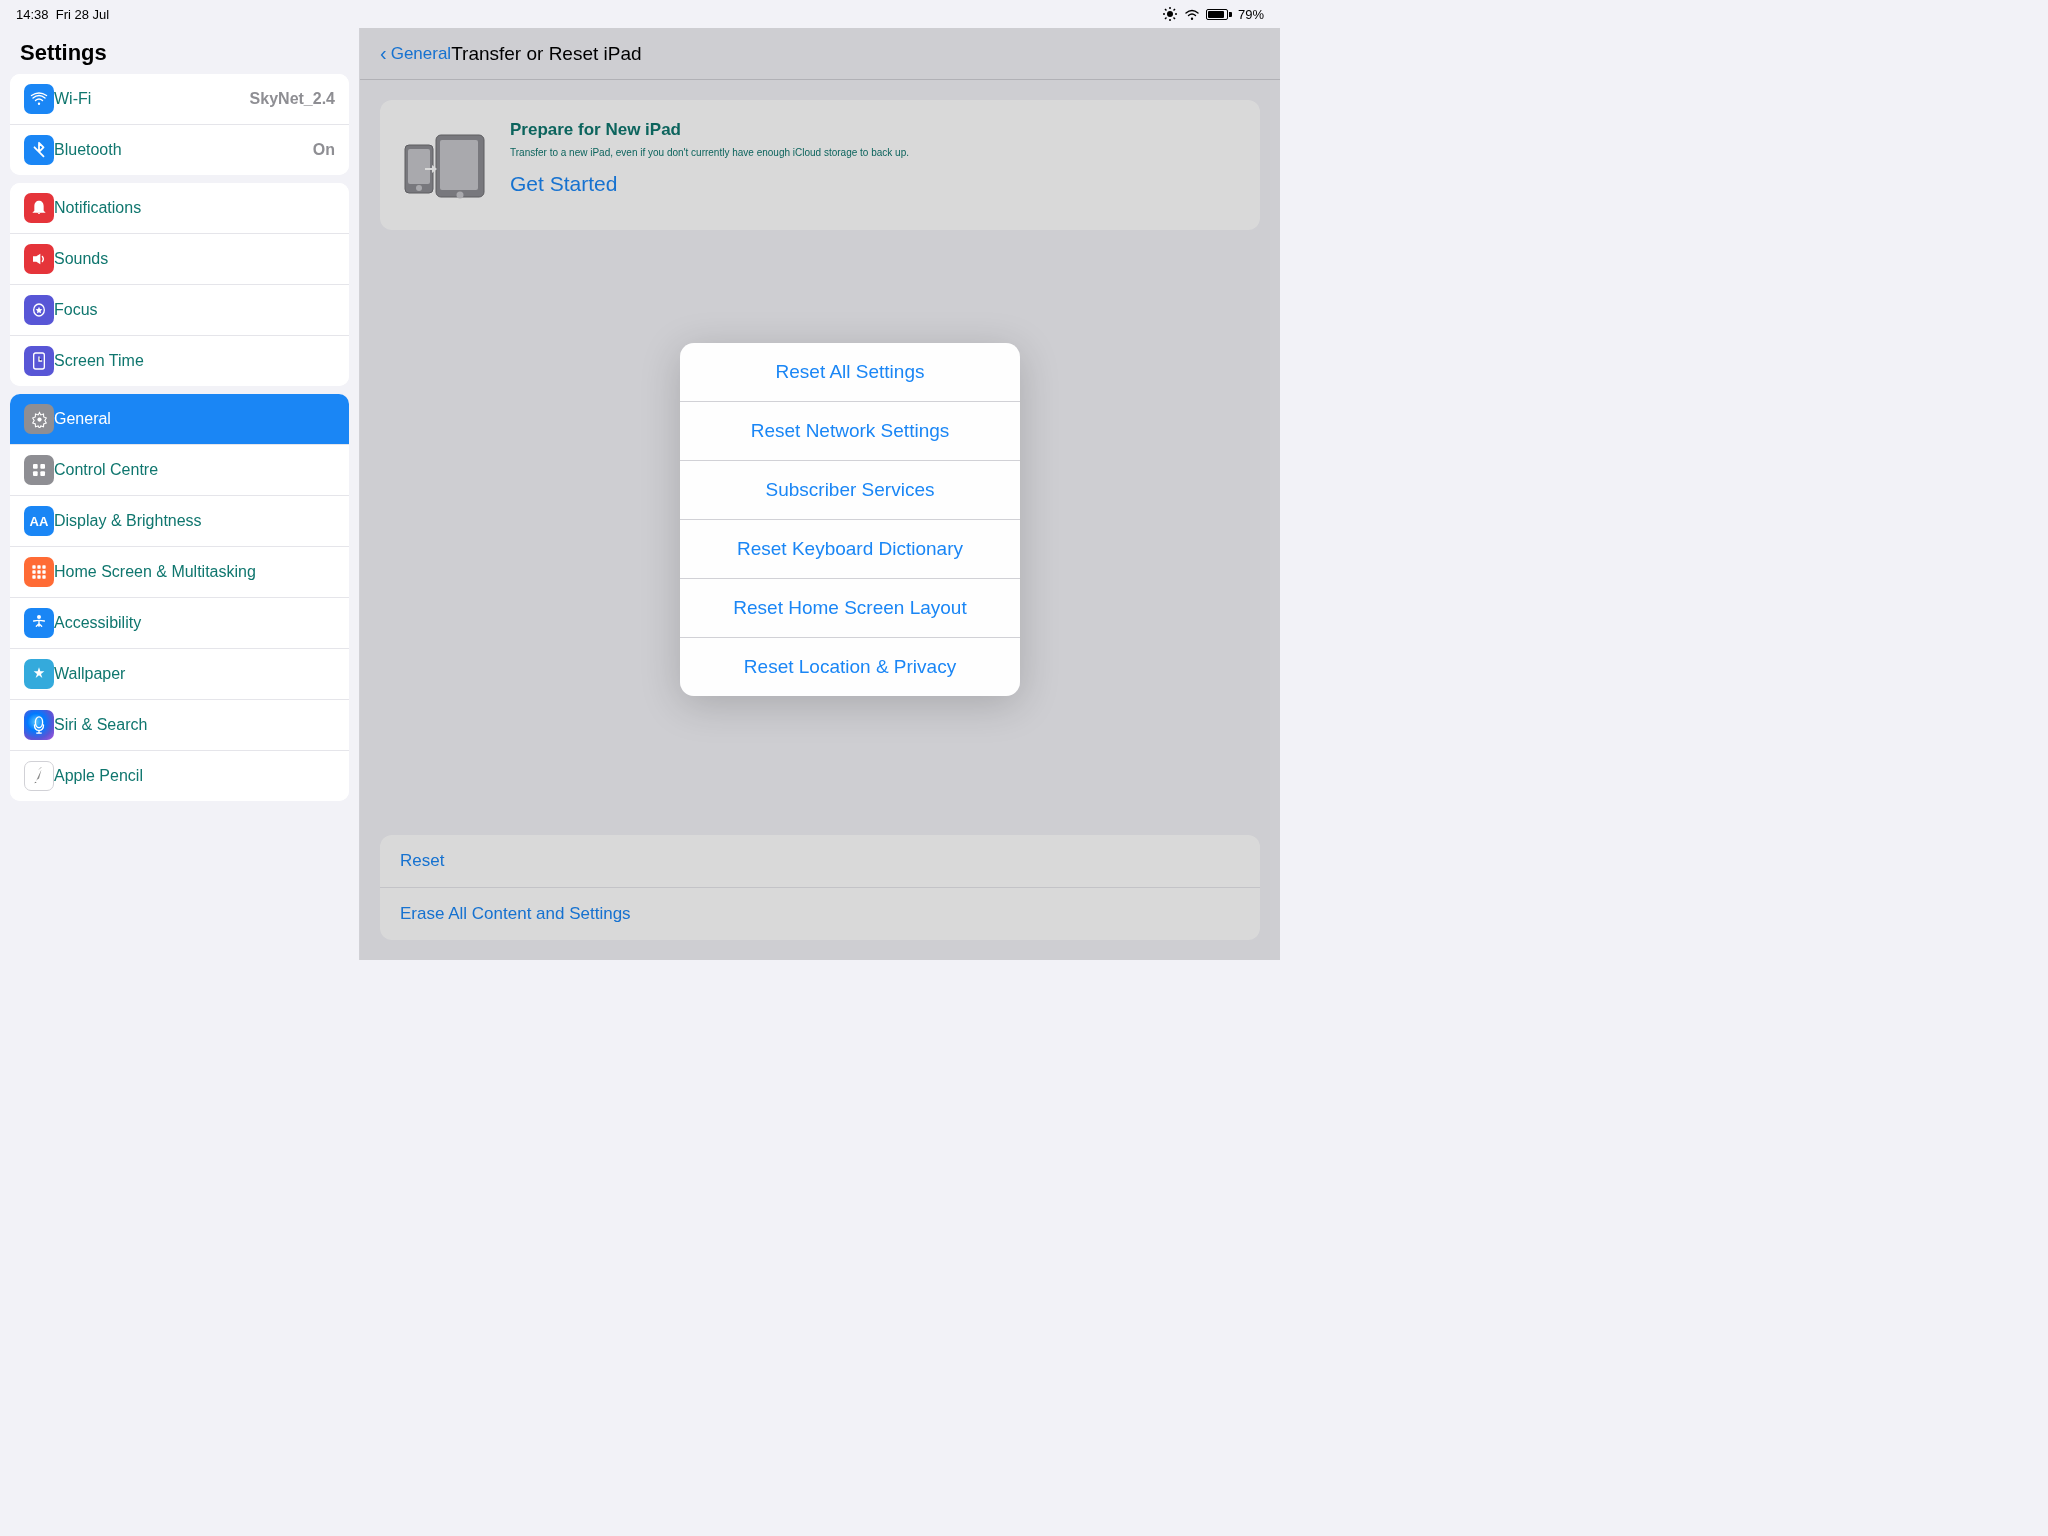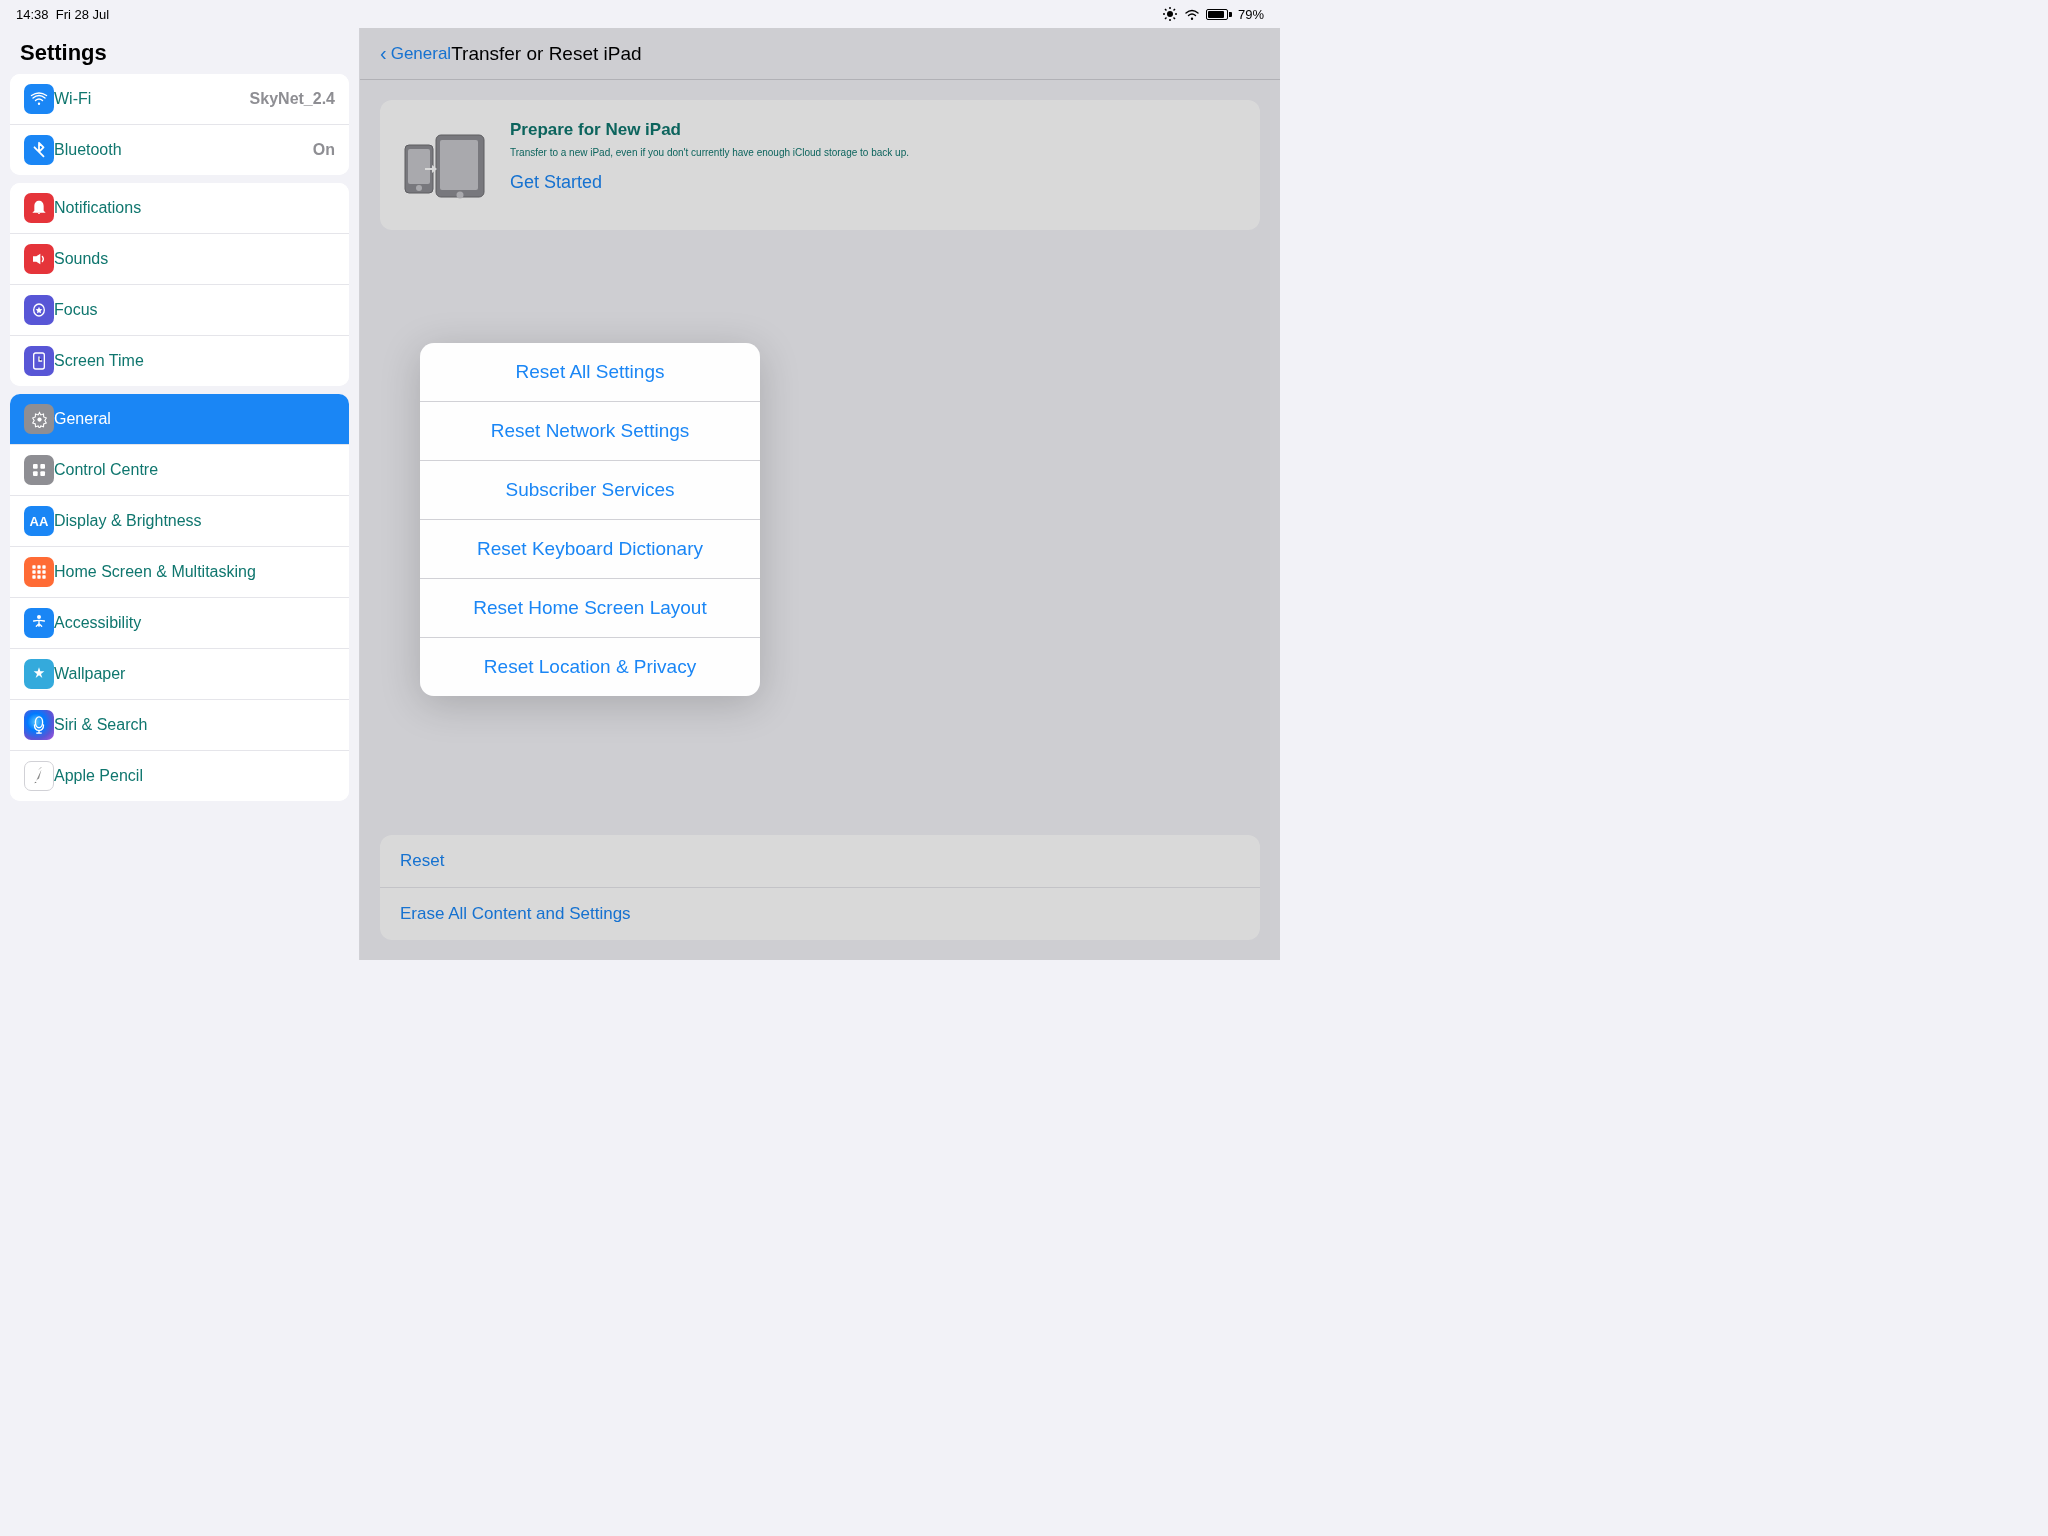--- a/index.html
+++ b/index.html
@@ -219,21 +219,21 @@
       margin-bottom: 6px;
     }
     .card-text p {
       font-size: 10px;
       color: #0f766e;
       line-height: 1.4;
     }
     .get-started-btn {
       display: block;
       color: #1a86f5;
-      font-size: 18px;
+      font-size: 21px;
       margin-top: 12px;
       cursor: pointer;
       background: none;
       border: none;
       padding: 0;
     }
 
     
     .bottom-card {
       background: #fff;
@@ -255,21 +255,21 @@
       border-bottom: none;
     }
 
     
     .action-sheet-overlay {
       position: absolute;
       top: 0; left: 0; right: 0; bottom: 0;
       background: rgba(0,0,0,0.15);
       display: flex;
       align-items: center;
-      justify-content: flex-start;
+      justify-content: center;
       padding-left: 60px;
       padding-top: 50px;
       z-index: 100;
     }
     .action-sheet {
       background: rgba(255,255,255,0.97);
       border-radius: 14px;
       overflow: hidden;
       min-width: 340px;
       box-shadow: 0 8px 40px rgba(0,0,0,0.18);

